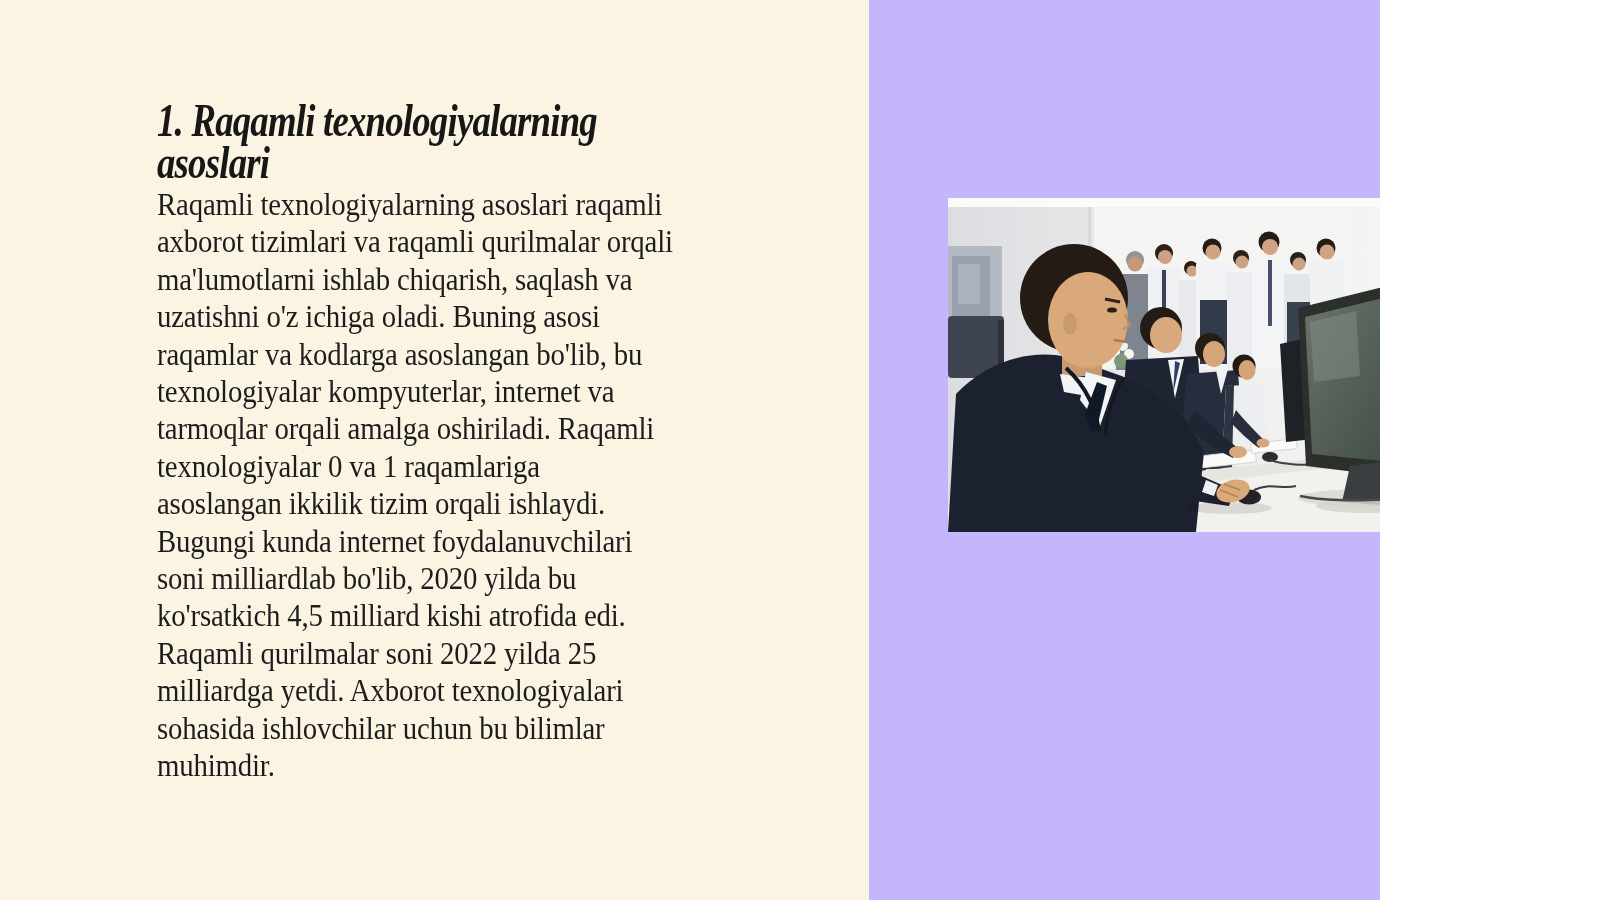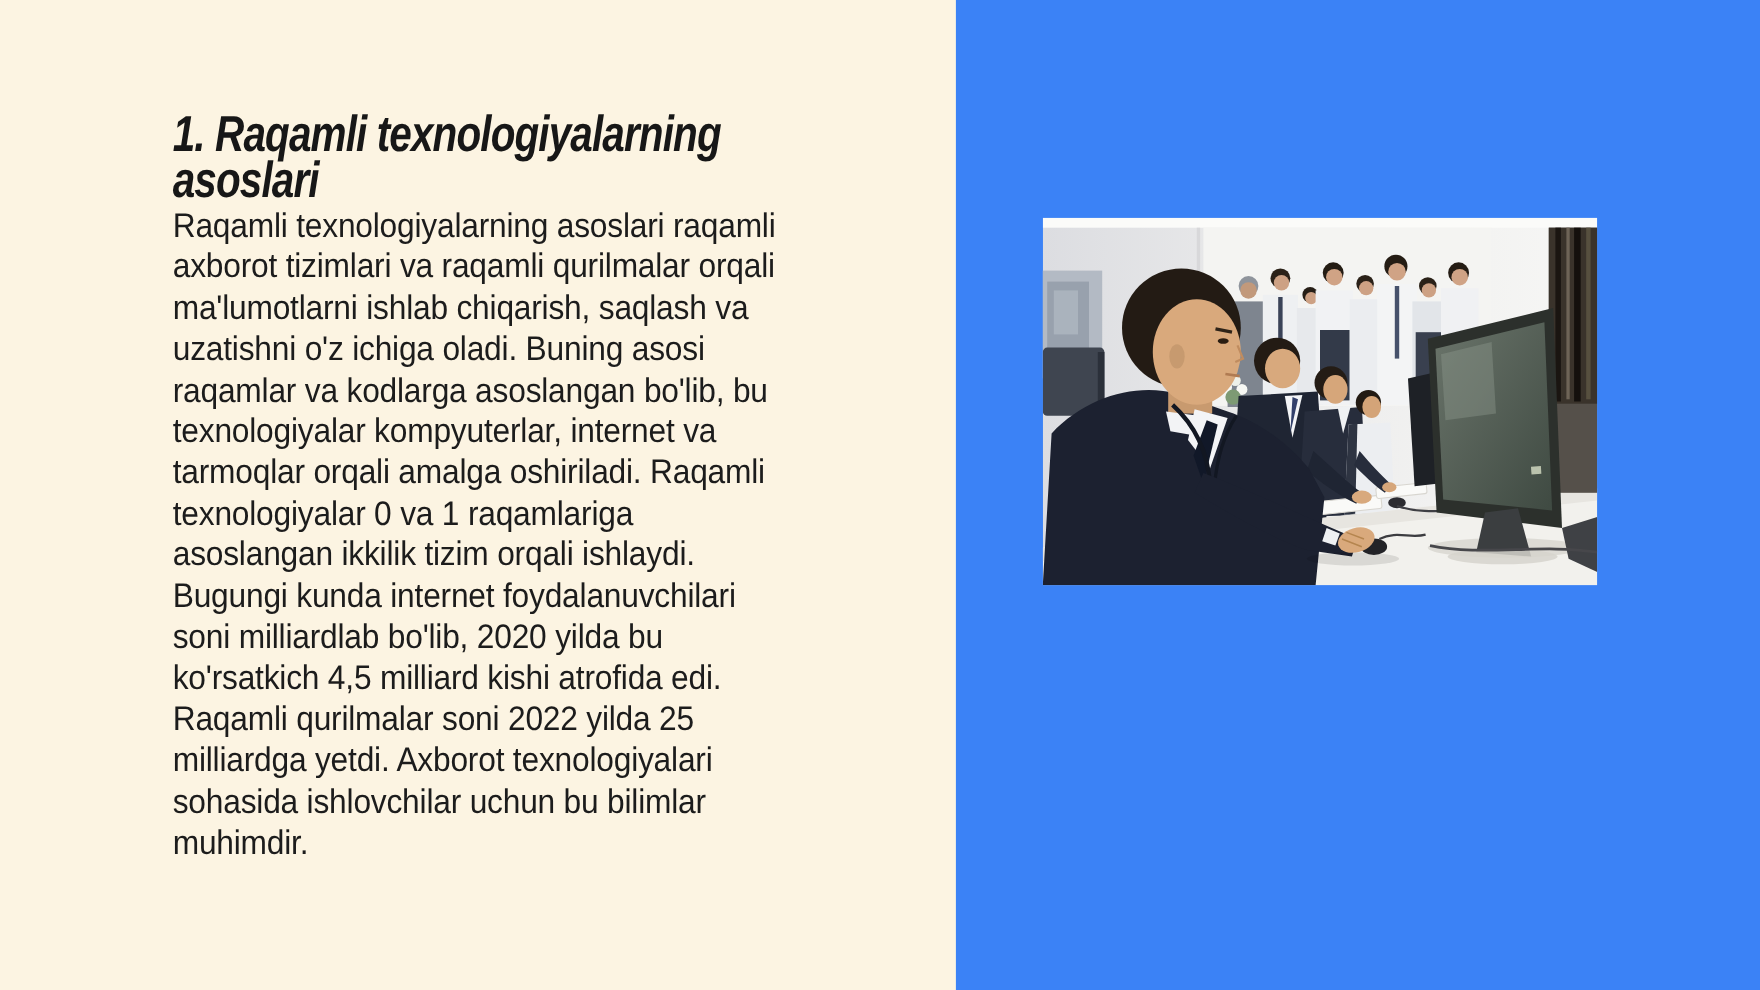--- a/index.html
+++ b/index.html
@@ -1,24 +1,24 @@
 <!DOCTYPE html>
 <html><head>
 <meta charset="utf-8">
 <style>
   html, body { margin: 0; padding: 0; }
   body { width: 1600px; height: 900px; background: #ffffff; }
 
   .slide {
     position: relative;
-    width: 1600px;
+    width: 1380px;
     height: 900px;
-    background: #3b82f6;
+    background: #c4b5fd;
     overflow: hidden;
-    font-family: Liberation Sans, sans-serif;
+    font-family: Liberation Serif, serif;
   }
 
   .left-panel {
     position: absolute;
     left: 0; top: 0;
     width: 869px; height: 900px;
     background: #FCF4E2;
   }
 
   .title-block {

